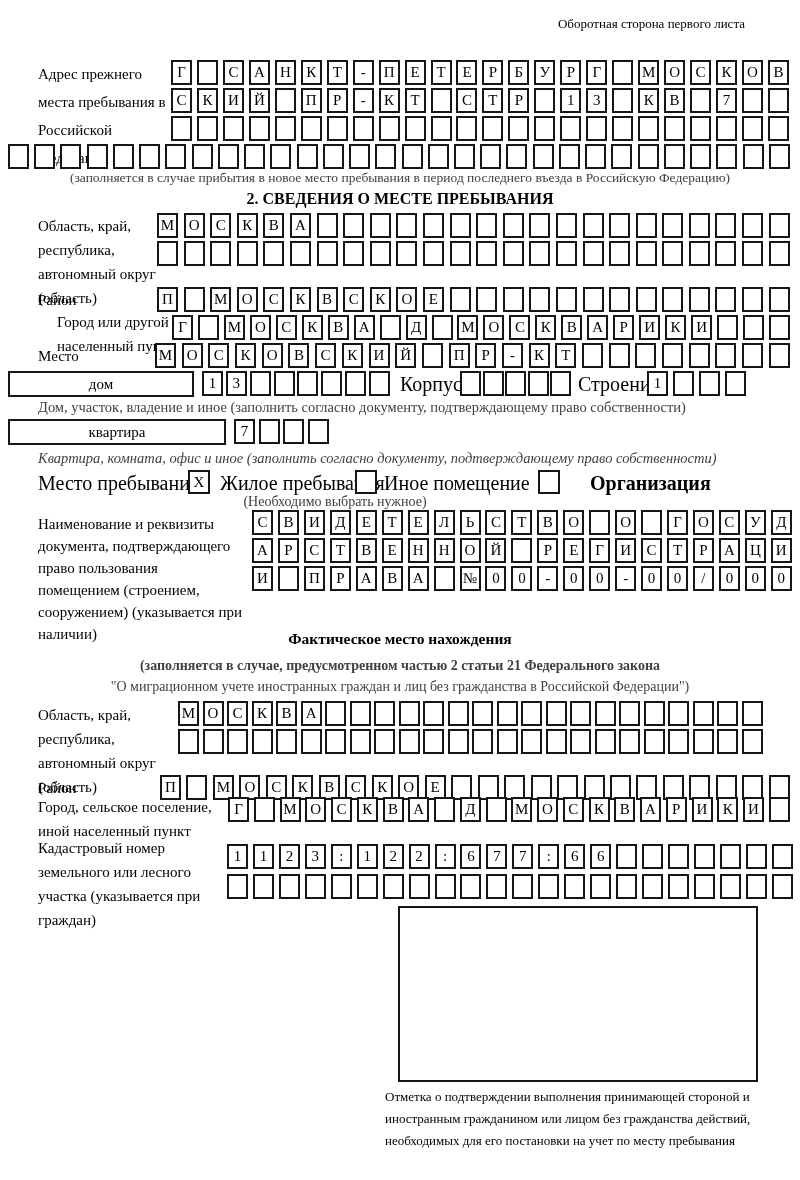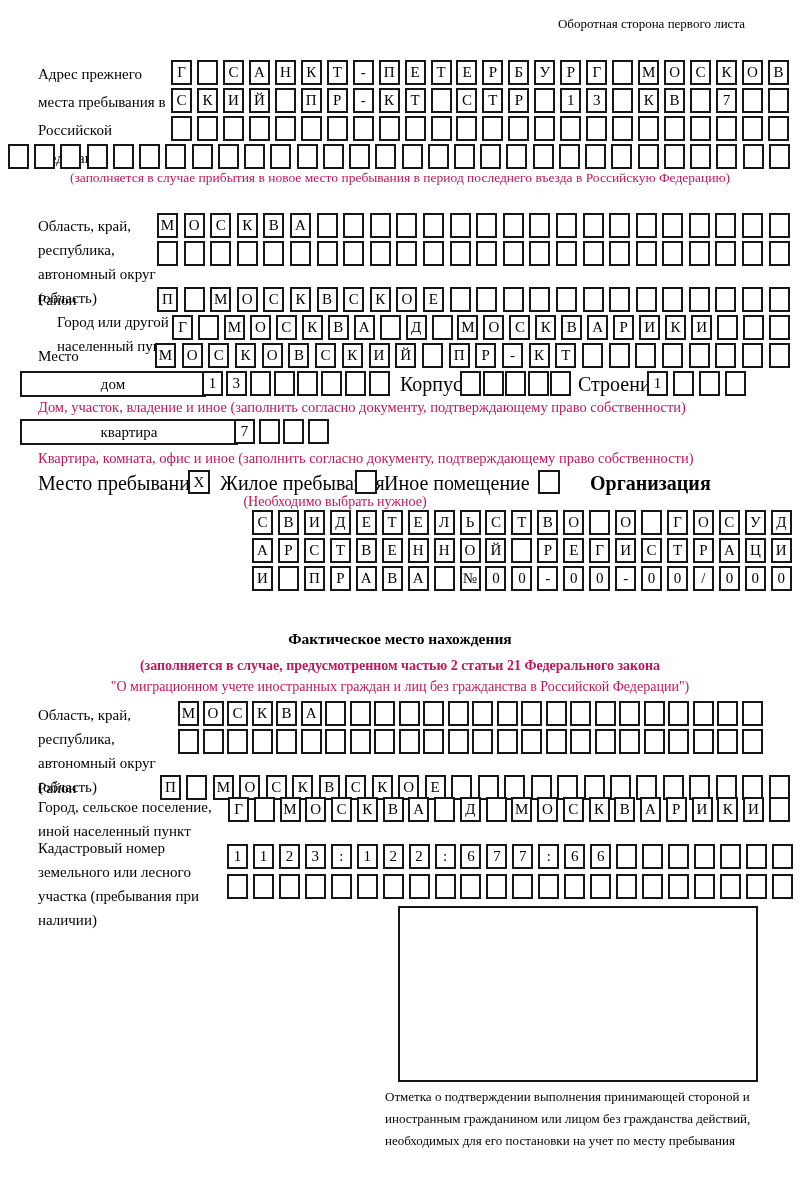--- a/index.html
+++ b/index.html
@@ -3,25 +3,25 @@
 <meta charset="utf-8">
 <style>
   html,body{margin:0;padding:0;background:#fff;}
   .page{position:relative;width:800px;height:1180px;background:#ffffff;overflow:hidden;
         font-family:"Liberation Serif","DejaVu Serif",serif;color:#000;}
   .abs{position:absolute;}
   .lbl{position:absolute;font-size:15px;line-height:24px;color:#000;}
   .row{position:absolute;display:flex;justify-content:space-between;}
   .cell{flex:none;width:17px;height:21px;border:2px solid #161616;display:flex;
         align-items:center;justify-content:center;font-size:15px;background:#fff;}
-  .note{position:absolute;font-size:13.5px;color:#be185d;}
+  .note{position:absolute;font-size:13.5px;color:#404040;}
   .ctr{left:0;width:800px;text-align:center;}
   .title{position:absolute;font-weight:bold;font-size:16px;}
   .bigbox{position:absolute;height:22px;border:2px solid #161616;display:flex;
-          align-items:center;justify-content:center;font-size:15px;background:#fff;margin-left:12px;}
+          align-items:center;justify-content:center;font-size:15px;background:#fff;}
   .chk{position:absolute;width:18px;height:20px;border:2px solid #161616;display:flex;
        align-items:center;justify-content:center;font-size:15px;background:#fff;}
   .opt{position:absolute;font-size:20px;}
   .stampbox{position:absolute;border:2px solid #161616;background:#fff;}
   .caption{position:absolute;font-size:13px;line-height:22px;text-align:left;}
 </style>
 </head>
 <body>
 
 <div class="page">
@@ -134,20 +134,21 @@
       <span class="cell"></span>
       <span class="cell"></span>
       <span class="cell"></span>
       <span class="cell"></span>
       <span class="cell"></span>
       <span class="cell"></span>
       <span class="cell"></span>
     </div>
   <div class="note ctr" style="top:170px;">(заполняется в случае прибытия в новое место пребывания в период последнего въезда в Российскую Федерацию)</div>
 
+  <div class="title ctr" style="top:190px;">2. СВЕДЕНИЯ О МЕСТЕ ПРЕБЫВАНИЯ</div>
 
   <div class="lbl" style="left:38px;top:214px;width:120px;">Область, край, республика, автономный округ (область)</div>
   <div class="row" style="left:157px;top:213px;width:633px;">
       <span class="cell">М</span>
       <span class="cell">О</span>
       <span class="cell">С</span>
       <span class="cell">К</span>
       <span class="cell">В</span>
       <span class="cell">А</span>
       <span class="cell"></span>
@@ -308,31 +309,32 @@
     </div>
   <div class="note" style="left:38px;top:399px;font-size:14.5px;">Дом, участок, владение и иное (заполнить согласно документу, подтверждающему право собственности)</div>
 
   <div class="bigbox" style="left:8px;top:419px;width:214px;">квартира</div>
   <div class="row" style="left:234px;top:419px;width:95px;">
       <span class="cell">7</span>
       <span class="cell"></span>
       <span class="cell"></span>
       <span class="cell"></span>
     </div>
-  <div class="note" style="left:38px;top:450px;font-size:14.5px;">Квартира, комната, офис и иное (заполнить согласно документу, подтверждающему право собственности)</div>
+  <div class="note" style="left:38px;top:450px;font-size:14.5px;font-style:italic;">Квартира, комната, офис и иное (заполнить согласно документу, подтверждающему право собственности)</div>
 
   <div class="opt" style="left:38px;top:472px;">Место пребывания:</div>
   <div class="chk" style="left:188px;top:470px;">X</div>
   <div class="opt" style="left:220px;top:472px;">Жилое пребывания</div>
   <div class="chk" style="left:355px;top:470px;"></div>
   <div class="opt" style="left:384px;top:472px;">Иное помещение</div>
   <div class="chk" style="left:538px;top:470px;"></div>
   <div class="opt" style="left:590px;top:472px;font-weight:bold;">Организация</div>
   <div class="note" style="left:180px;top:494px;width:310px;text-align:center;font-size:14px;">(Необходимо выбрать нужное)</div>
 
+  <div class="lbl" style="left:38px;top:513px;width:205px;line-height:22px;">Наименование и реквизиты документа, подтверждающего право пользования помещением (строением, сооружением) (указывается при наличии)</div>
   <div class="row" style="left:252px;top:510px;width:540px;">
       <span class="cell">С</span>
       <span class="cell">В</span>
       <span class="cell">И</span>
       <span class="cell">Д</span>
       <span class="cell">Е</span>
       <span class="cell">Т</span>
       <span class="cell">Е</span>
       <span class="cell">Л</span>
       <span class="cell">Ь</span>
@@ -501,21 +503,21 @@
       <span class="cell">К</span>
       <span class="cell">В</span>
       <span class="cell">А</span>
       <span class="cell">Р</span>
       <span class="cell">И</span>
       <span class="cell">К</span>
       <span class="cell">И</span>
       <span class="cell"></span>
     </div>
 
-  <div class="lbl" style="left:38px;top:836px;width:175px;">Кадастровый номер земельного или лесного участка (пребывания при наличии)</div>
+  <div class="lbl" style="left:38px;top:836px;width:175px;">Кадастровый номер земельного или лесного участка (указывается при граждан)</div>
   <div class="row" style="left:227px;top:844px;width:566px;">
       <span class="cell">1</span>
       <span class="cell">1</span>
       <span class="cell">2</span>
       <span class="cell">3</span>
       <span class="cell">:</span>
       <span class="cell">1</span>
       <span class="cell">2</span>
       <span class="cell">2</span>
       <span class="cell">:</span>

